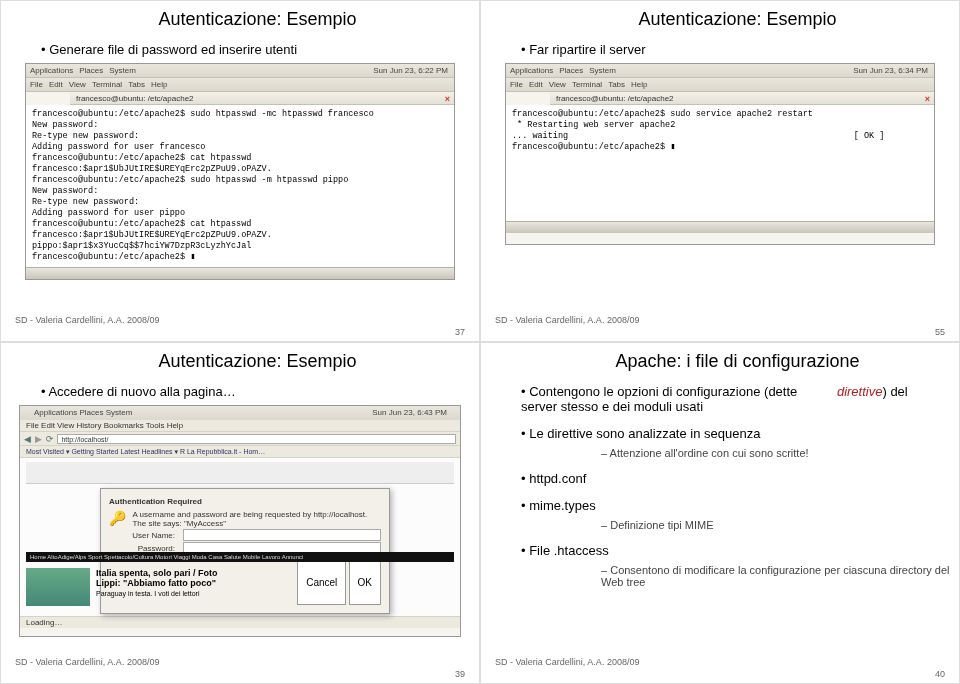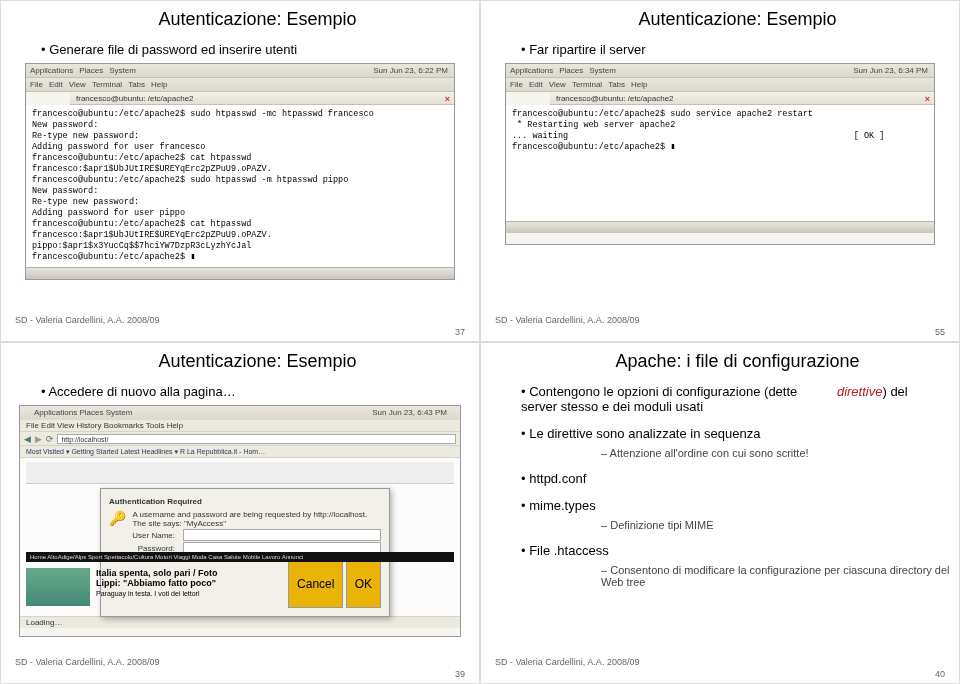--- a/index.html
+++ b/index.html
@@ -194,21 +194,21 @@
     margin-bottom: 4px;
   }
   .auth-dialog .row { display: flex; align-items: center; margin: 1px 0; gap: 8px; }
   .auth-dialog .row label { width: 66px; text-align: right; }
   .auth-dialog .row input {
     flex: 1; height: 12px; border: 1px solid #aaa; background: #fff;
     font-size: 8px; padding: 0 2px;
   }
   .auth-dialog .btns { text-align: right; margin-top: 6px; }
   .auth-dialog .btns button {
-    font-size: 12px; padding: 16px 8px; background: #eab308; border: 1px solid #999;
+    font-size: 10px; padding: 16px 8px; background: #ffffff; border: 1px solid #999;
   }
   .mini-portal {
     position: absolute;
     left: 6px; top: 4px;
     right: 6px;
     height: 22px;
     background: #eee;
     border-bottom: 1px solid #ccc;
   }
   .portal-nav {

